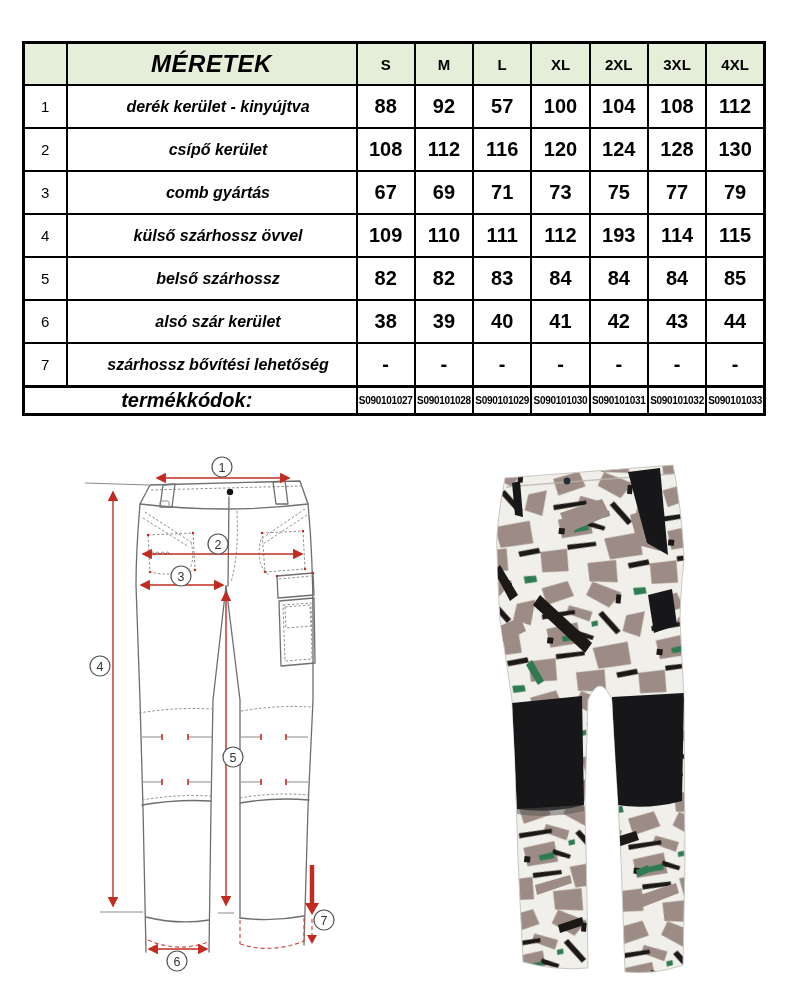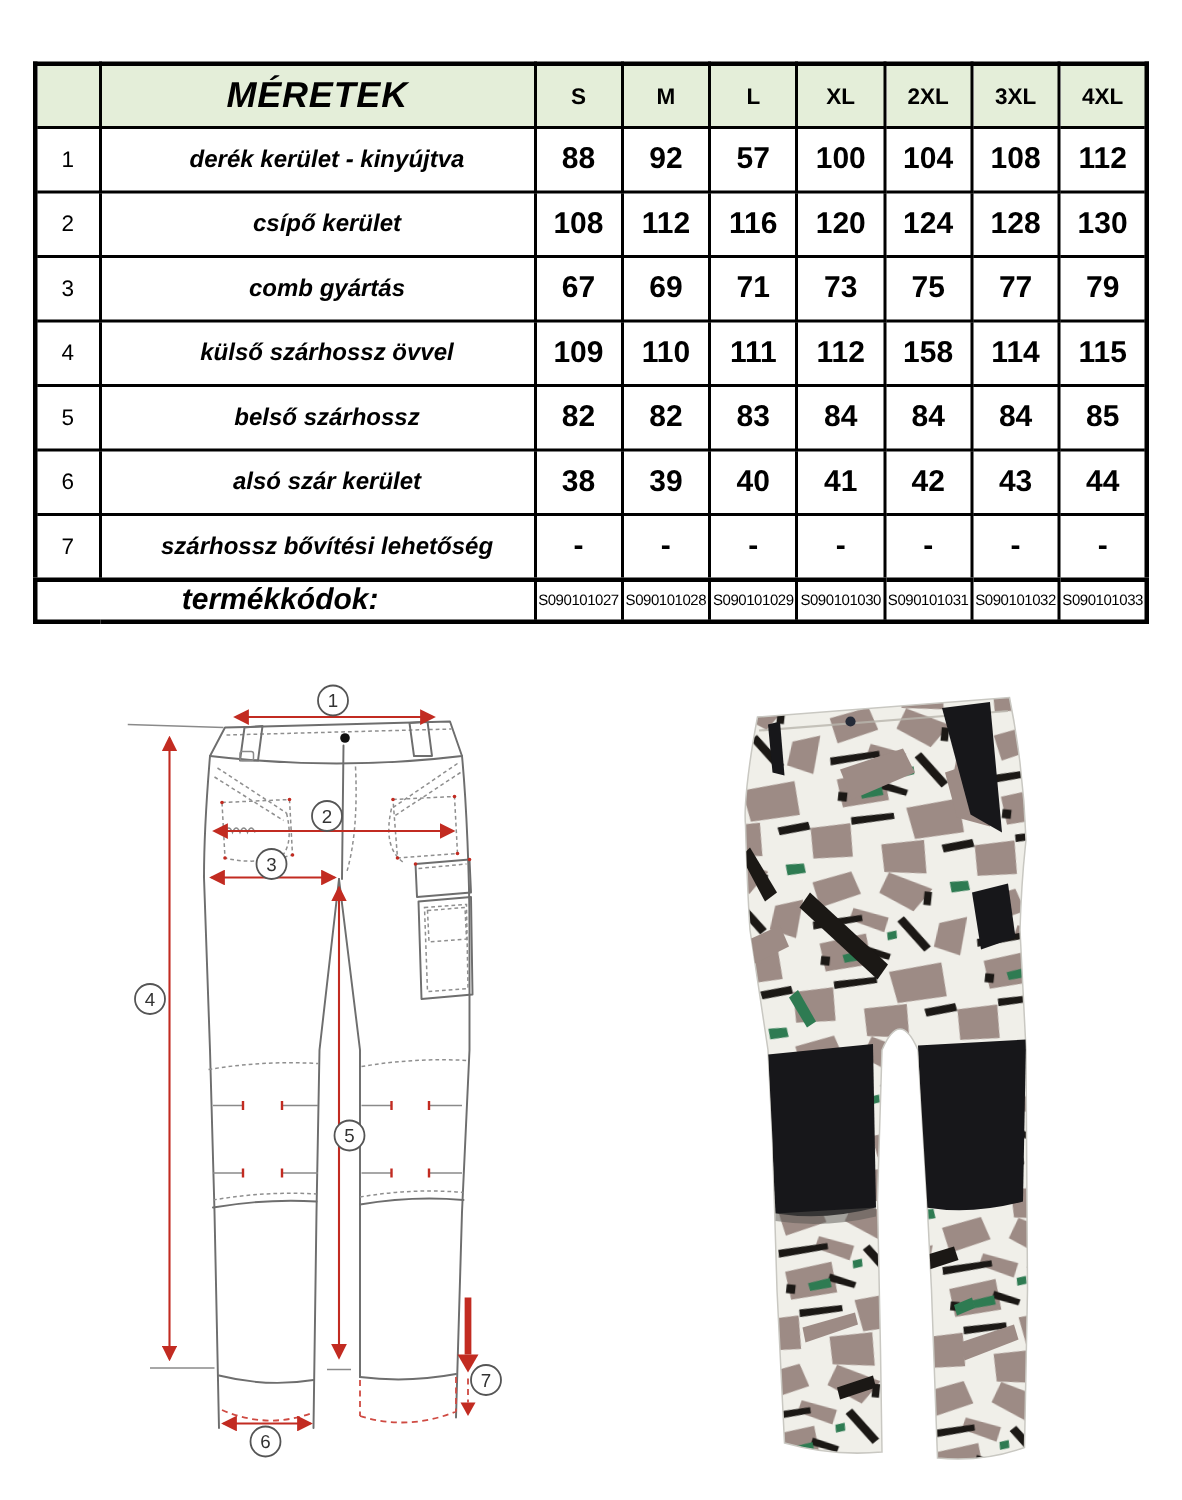--- a/index.html
+++ b/index.html
@@ -20,21 +20,21 @@
   }
   tr.head td{background:#e4eed9;height:38px;}
   td.c-title{font-style:italic;font-weight:bold;font-size:24px;letter-spacing:.5px;}
   td.c-size{font-weight:bold;font-size:15px;}
   tr.data td{height:39px;}
   td.c-num{font-size:15px;font-weight:400;}
   td.c-label{text-align:left;padding-left:14px;font-weight:bold;font-style:italic;font-size:16px;border-radius:10px;}
   td.c-val{font-weight:bold;font-size:20px;}
   tr.codes td{height:22px;border-top:3px solid #000;}
   td.c-codes-label{text-align:right;font-weight:bold;font-style:italic;font-size:20px;padding-right:8px;}
-  td.c-code{font-weight:normal;font-size:10px;letter-spacing:-0.3px;padding:0;}
+  td.c-code{font-weight:bold;font-size:10px;letter-spacing:-0.3px;padding:0;}
   
   .notes{
     position:absolute;left:48px;top:398px;
     font-weight:bold;font-style:italic;font-size:15.5px;line-height:26px;
   }
   
   svg.diagram{position:absolute;left:85px;top:455px;}
   svg.photo{position:absolute;left:440px;top:455px;}
   .gl{stroke:#6e6e6e;stroke-width:1.3;fill:none;stroke-linejoin:round;stroke-linecap:round;}
   .gl-thin{stroke:#8a8a8a;stroke-width:1;fill:none;}
@@ -105,21 +105,21 @@
     <td class="c-val">77</td>
     <td class="c-val">79</td>
   </tr>
   <tr class="data">
     <td class="c-num">4</td>
     <td class="c-label">külső szárhossz övvel</td>
     <td class="c-val">109</td>
     <td class="c-val">110</td>
     <td class="c-val">111</td>
     <td class="c-val">112</td>
-    <td class="c-val">158</td>
+    <td class="c-val">193</td>
     <td class="c-val">114</td>
     <td class="c-val">115</td>
   </tr>
   <tr class="data">
     <td class="c-num">5</td>
     <td class="c-label">belső szárhossz</td>
     <td class="c-val">82</td>
     <td class="c-val">82</td>
     <td class="c-val">83</td>
     <td class="c-val">84</td>

